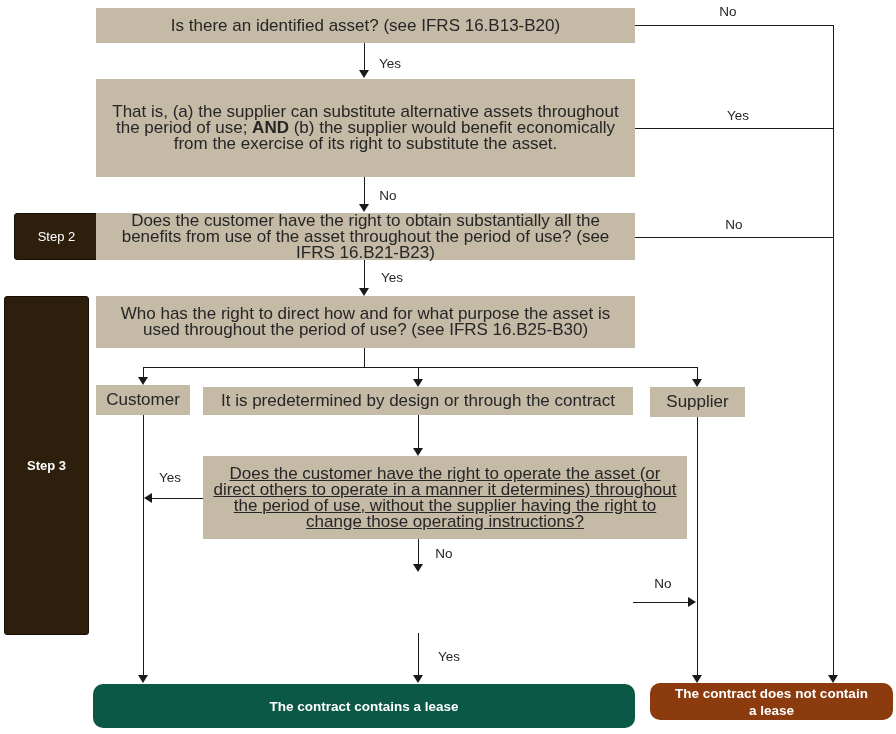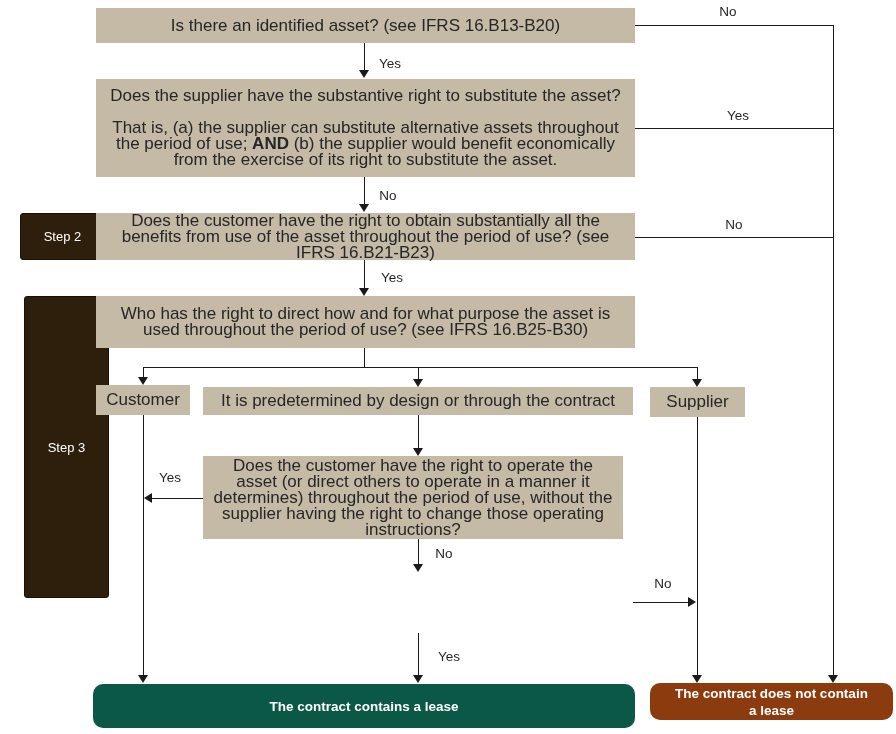--- a/index.html
+++ b/index.html
@@ -37,33 +37,32 @@
   .ah-l{position:absolute; width:0; height:0; border-top:5px solid transparent; border-bottom:5px solid transparent; border-right:8px solid var(--line,#1A1A1A);}
   .ah-r{position:absolute; width:0; height:0; border-top:5px solid transparent; border-bottom:5px solid transparent; border-left:8px solid var(--line,#1A1A1A);}
   .lbl{position:absolute; font-size:13.5px; color:var(--text,#262626); text-align:center;}
   b{font-weight:bold;}
 </style>
 </head>
 <body>
 
 <div class="canvas">
 
-  <div class="step" style="left:20px;top:213px;width:85px;height:47px;">
+  <div class="step" style="left:14px;top:213px;width:85px;height:47px;">
     <span>Step 2</span>
   </div>
-  <div class="step" style="left:24px;top:296px;width:85px;height:302px;">
+  <div class="step" style="left:4px;top:296px;width:85px;height:339px;font-weight:bold;">
     <span>Step 3</span>
   </div>
 
   <div class="qbox" style="left:96px;top:8px;width:539px;height:35px;">
     <span>Is there an identified asset? (see IFRS 16.B13-B20)</span>
   </div>
 
   <div class="qbox multi" style="left:96px;top:79px;width:539px;height:98px;">
-    <p class="gap">Does the supplier have the substantive right to substitute the asset?</p>
     <p><span>That is, (a) the supplier can substitute alternative assets throughout the period of use; </span><b>AND</b><span> (b) the supplier would benefit economically from the exercise of its right to substitute the asset.</span></p>
   </div>
 
   <div class="qbox" style="left:96px;top:213px;width:539px;height:47px;justify-content:center;">
     <span>Does the customer have the right to obtain substantially all the benefits from use of the asset throughout the period of use? (see IFRS 16.B21-B23)</span>
   </div>
 
   <div class="qbox" style="left:96px;top:296px;width:539px;height:52px;">
     <span>Who has the right to direct how and for what purpose the asset is used throughout the period of use? (see IFRS 16.B25-B30)</span>
   </div>
@@ -73,21 +72,21 @@
   </div>
 
   <div class="qbox" style="left:203px;top:387px;width:430px;height:28px;">
     <span>It is predetermined by design or through the contract</span>
   </div>
 
   <div class="qbox" style="left:650px;top:387px;width:95px;height:30px;">
     <span>Supplier</span>
   </div>
 
-  <div class="qbox" style="left:203px;top:456px;width:420px;height:83px;">
+  <div class="qbox" style="left:203px;top:456px;width:484px;height:83px;text-decoration:underline;">
     <span>Does the customer have the right to operate the asset (or direct others to operate in a manner it determines) throughout the period of use, without the supplier having the right to change those operating instructions?</span>
   </div>
 
 
   <div class="outcome lease" style="left:93px;top:684px;width:542px;height:44px;">
     <span>The contract contains a lease</span>
   </div>
   <div class="outcome nolease" style="left:650px;top:683px;width:243px;height:37px;">
     <span>The contract does not contain a lease</span>
   </div>

